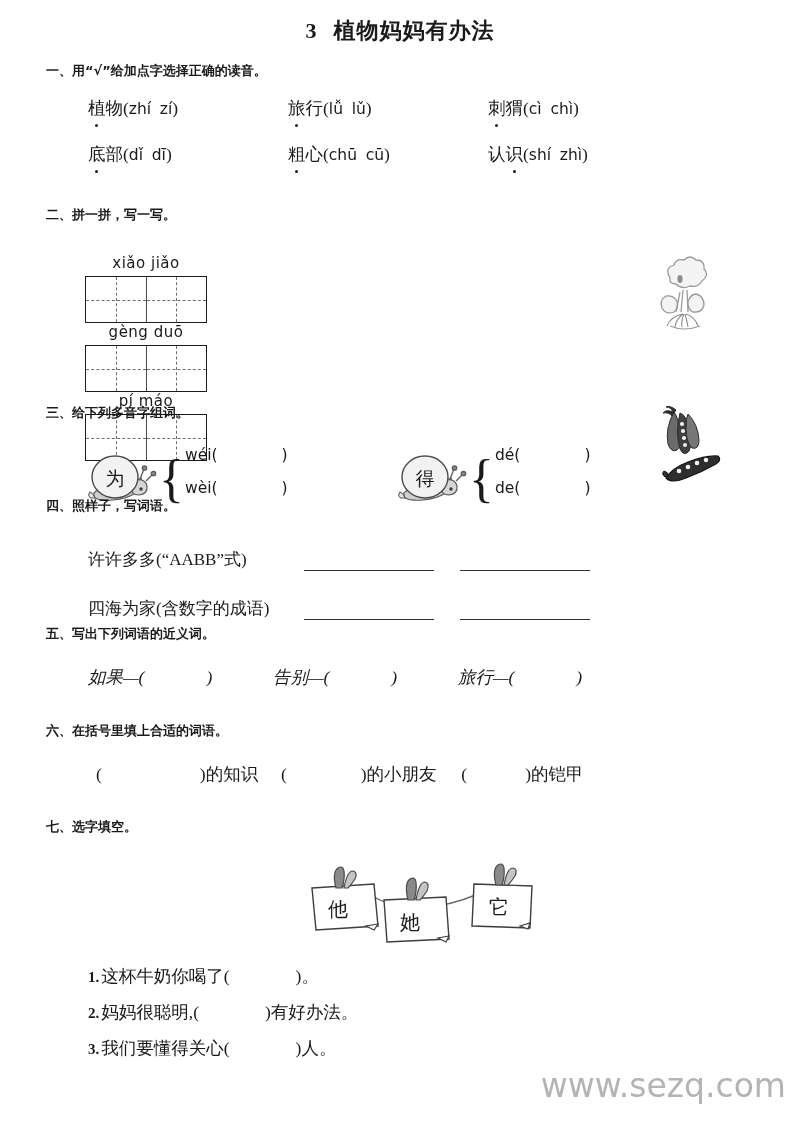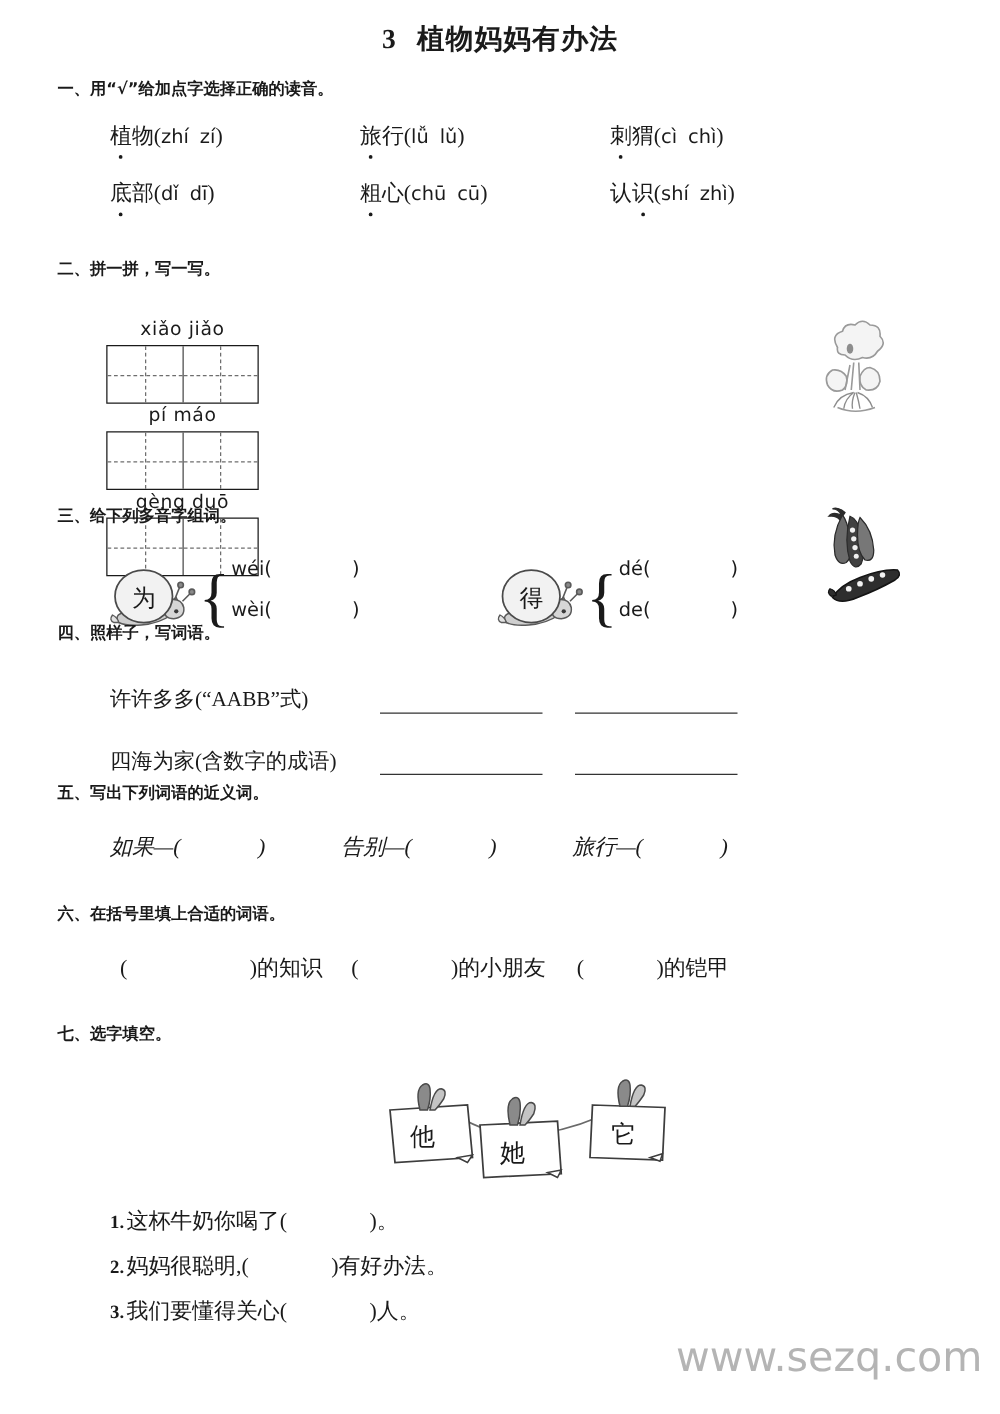--- a/index.html
+++ b/index.html
@@ -189,28 +189,28 @@
 
     <div class="s2-pinyin-row" style="margin-top:30px;">
       <div class="s2-col">
         <div class="s2-py">xiǎo  jiǎo</div>
         <div class="tzg">
           <div class="tzg-cell"></div>
           <div class="tzg-cell"></div>
         </div>
       </div>
       <div class="s2-col">
+        <div class="s2-py">gèng  duō</div>
+        <div class="tzg">
+          <div class="tzg-cell"></div>
+          <div class="tzg-cell"></div>
+        </div>
+      </div>
+      <div class="s2-col">
         <div class="s2-py">pí  máo</div>
-        <div class="tzg">
-          <div class="tzg-cell"></div>
-          <div class="tzg-cell"></div>
-        </div>
-      </div>
-      <div class="s2-col">
-        <div class="s2-py">gèng  duō</div>
         <div class="tzg">
           <div class="tzg-cell"></div>
           <div class="tzg-cell"></div>
         </div>
       </div>
     </div>
   </div>
 
   <div class="illus" style="left:650px; top:256px;">
     <svg width="70" height="80" viewBox="0 0 70 80">

